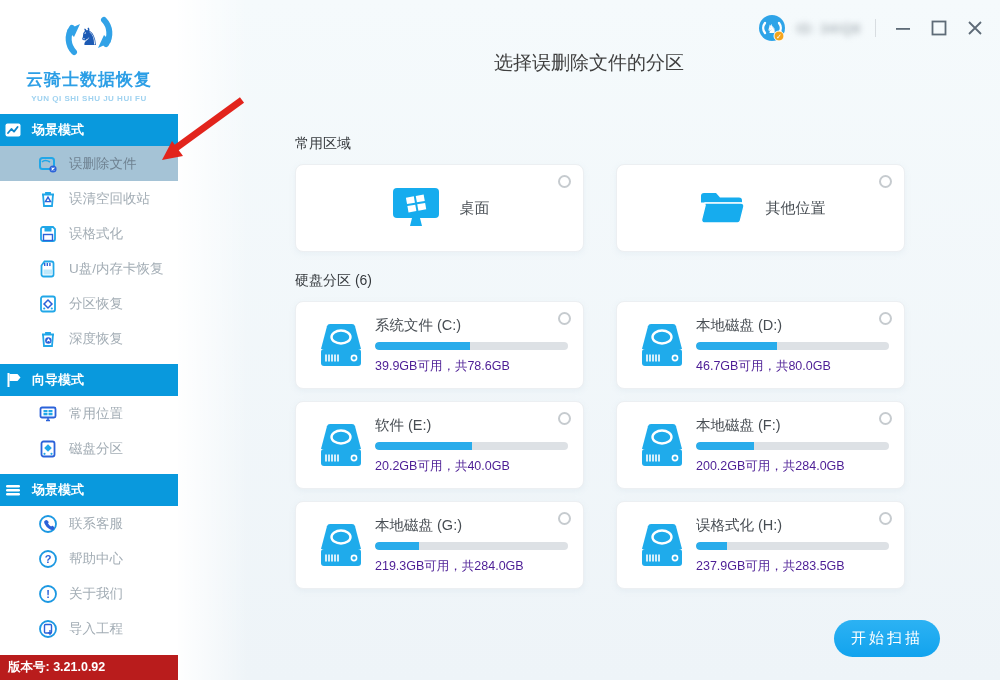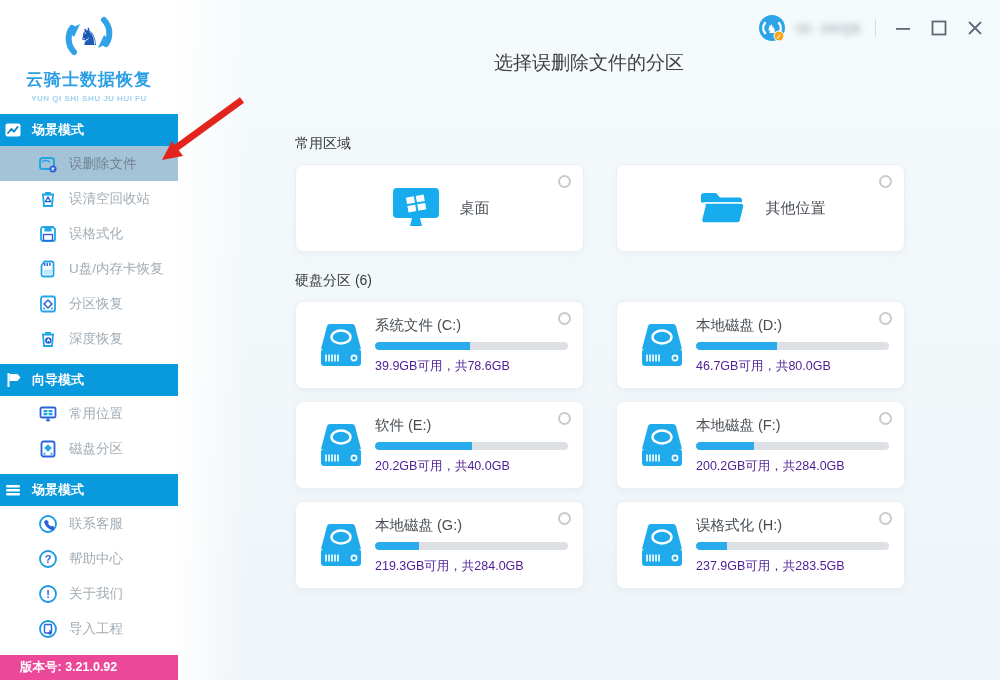--- a/index.html
+++ b/index.html
@@ -23,22 +23,22 @@
   }
   .section-gap { height:8px; }
   .menu-item {
     height:35px; display:flex; align-items:center; padding-left:38px; gap:11px;
     color:#a3adb5; font-size:13.5px; cursor:pointer;
   }
   .menu-item.selected { background:#a5c3d6; color:#6f8291; }
   .menu-item .mi { width:20px; height:20px; flex:0 0 20px; }
   .version-bar {
     position:absolute; left:0; bottom:0; width:178px; height:25px;
-    background:#ec4899; color:#fff; font-size:12.5px; font-weight:bold;
-    line-height:25px; padding-left:20px;
+    background:#b91c1c; color:#fff; font-size:12.5px; font-weight:bold;
+    line-height:25px; padding-left:8px;
   }
 
   
   .main {
     position:absolute; left:178px; top:0; width:822px; height:680px;
     background-image:linear-gradient(90deg, rgba(255,255,255,.95), rgba(255,255,255,0) 70px),
                      linear-gradient(180deg,#f5fafc,#eef4f8);
   }
   .titlebar { position:absolute; right:12px; top:12px; height:32px; display:flex; align-items:center; gap:10px; }
   .avatar { width:28px; height:28px; position:relative; cursor:pointer; }
@@ -436,18 +436,19 @@
               <div class="bar-fill" style="width: 16%;"></div>
             </div>
           <div class="disk-detail">237.9GB可用，共283.5GB</div>
         </div>
         <span class="radio"></span>
       </div>
 
     </div>
   </div>
 
+  <button class="scan-btn">开始扫描</button>
 </div>
 
 <svg class="arrow-overlay" viewBox="0 0 110 92">
   <line x1="92" y1="12" x2="26" y2="60" stroke="#e2241c" stroke-width="7"></line>
   <polygon points="12,72 22,53 33,68" fill="#e2241c"></polygon>
 </svg>
 
 </body></html>

